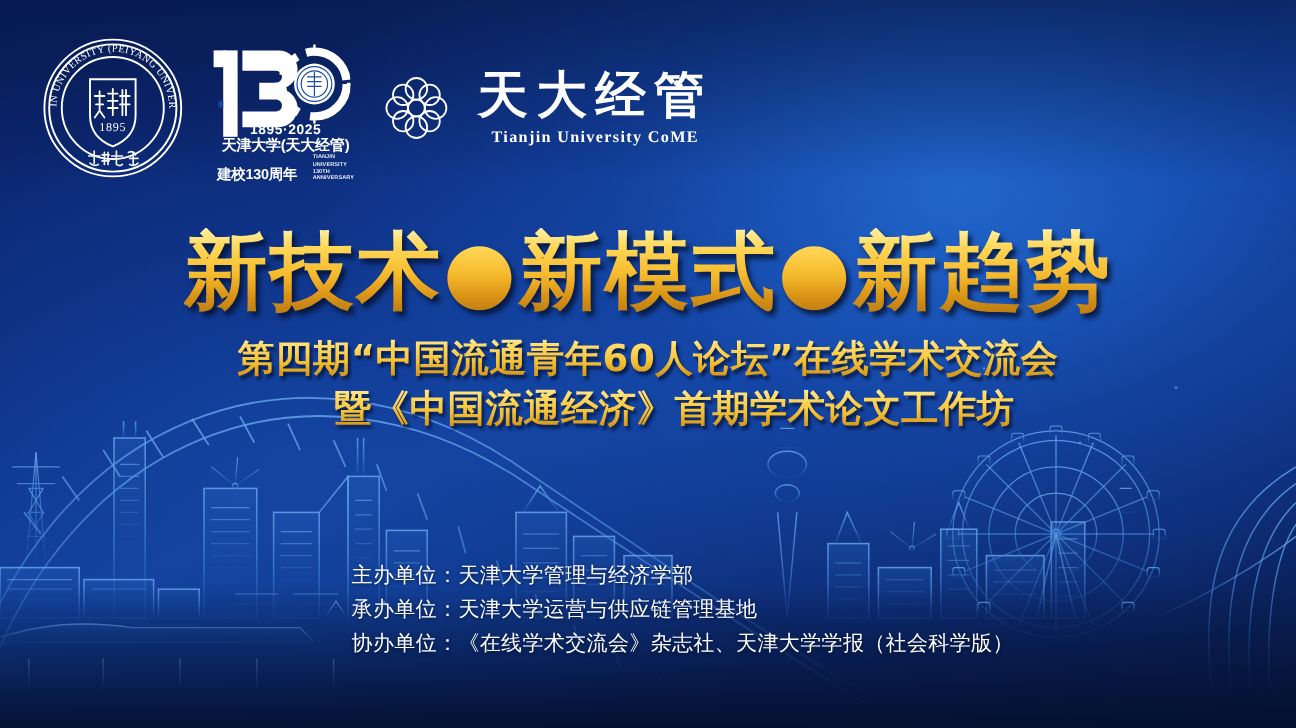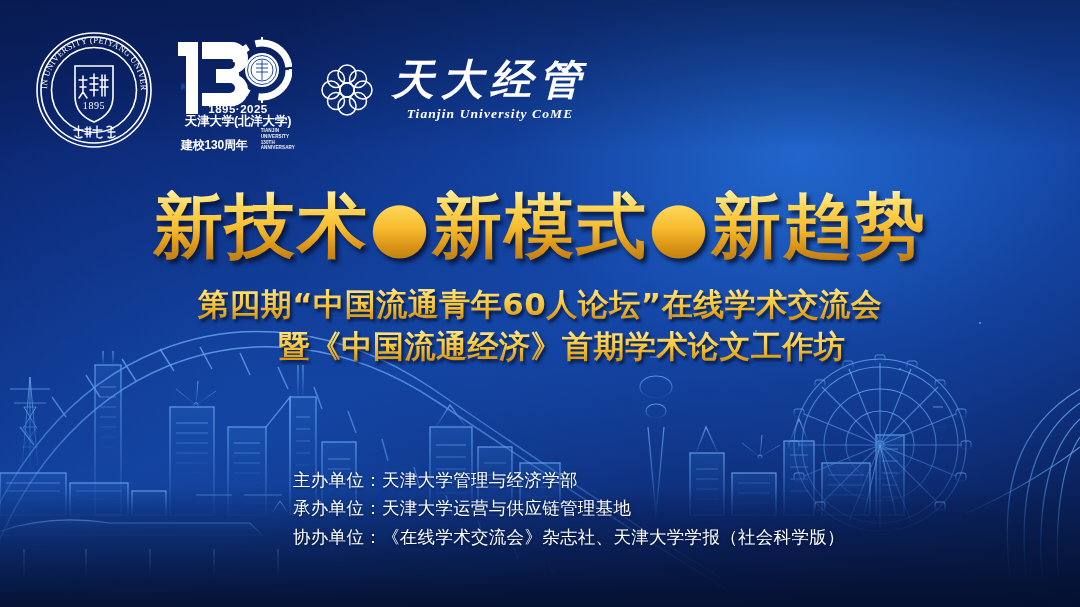--- a/index.html
+++ b/index.html
@@ -89,21 +89,21 @@
     font-size: 4.6px;
     line-height: 1.25;
     text-align: left;
     font-weight: bold;
     letter-spacing: 0.1px;
     opacity: 0.92;
     padding-bottom: 1px;
   }
 
   
-  #come-wrap { display: flex; align-items: center; gap: 14px; margin-left: 8px; font-style: italic; }
+  #come-wrap { display: flex; align-items: center; gap: 20px; margin-left: 8px; }
   #come-mark { width: 62px; height: 62px; }
   #come-text { display: flex; flex-direction: column; align-items: center; }
   #come-cn {
     font-family: "Liberation Serif", "DejaVu Serif", serif;
     font-size: 42px;
     font-weight: bold;
     color: #ffffff;
     letter-spacing: 7px;
     line-height: 1;
     white-space: nowrap;
@@ -148,21 +148,21 @@
     line-height: 1.26;
     white-space: nowrap;
     background: linear-gradient(to bottom, #ffeea0 0%, #ffd85f 26%, #f5c132 55%, #d99a1a 82%, #c2850f 100%);
     -webkit-background-clip: text;
     background-clip: text;
     color: transparent;
     -webkit-text-fill-color: transparent;
     filter: drop-shadow(2px 3px 1.5px rgba(3,14,44,0.75));
     display: inline-block;
   }
-  #sub-1 { margin-top: 22px; }
+  #sub-1 { margin-top: 17px; }
   #sub-2 { margin-top: 3px; margin-left: 44px; }
 
   
   #org-block {
     position: absolute;
     top: 466px;
     left: 293px;
   }
   .org-line {
     font-family: "DejaVu Sans", "Liberation Sans", sans-serif;
@@ -426,21 +426,21 @@
             <circle cx="92" cy="44" r="14.5" fill="none" stroke="#1b4da6" stroke-width="1"></circle>
             <circle cx="92" cy="44" r="11" fill="none" stroke="#1b4da6" stroke-width="1"></circle>
             <g stroke="#1b4da6" stroke-width="1" fill="none">
               <path d="M86 38 h12 M86 42 h12 M86 46 h12 M92 34 v20"></path>
             </g>
             <path d="M92 17 v-6 M92 77 v-6 M65 44 h-6 M125 44 h-6" stroke="#ffffff" stroke-width="2"></path>
           </g>
         </svg>
         <div id="anniv-text">
           <div class="anniv-years">1895·2025</div>
-          <div class="anniv-cn1">天津大学(北洋大学)</div>
+          <div class="anniv-cn1">天津大学(天大经管)</div>
           <div class="anniv-row3">
             <span class="anniv-cn2">建校130周年</span>
             <span class="anniv-en">
               <span>TIANJIN UNIVERSITY</span><br>
               <span>130TH ANNIVERSARY</span>
             </span>
           </div>
         </div>
       </div>
     </div>

